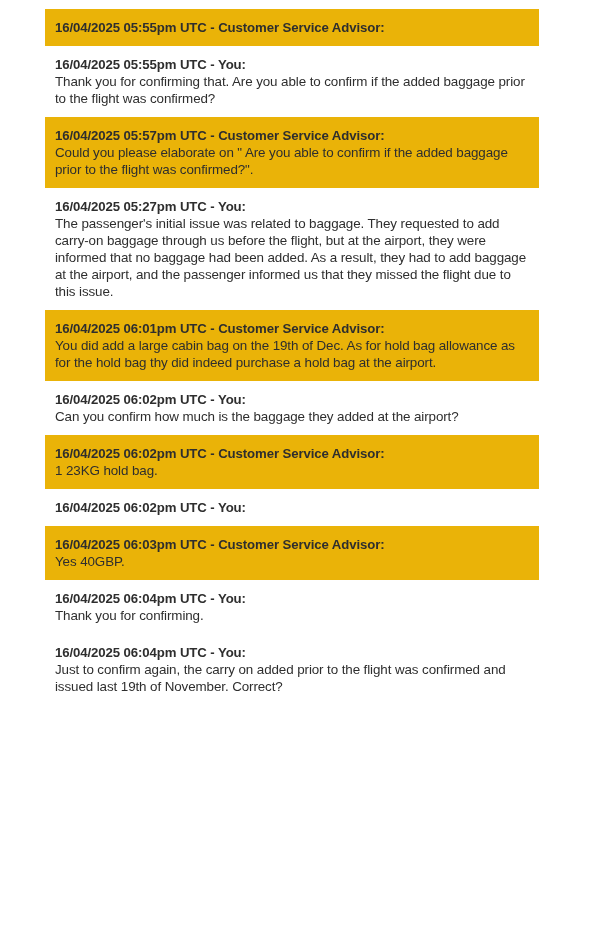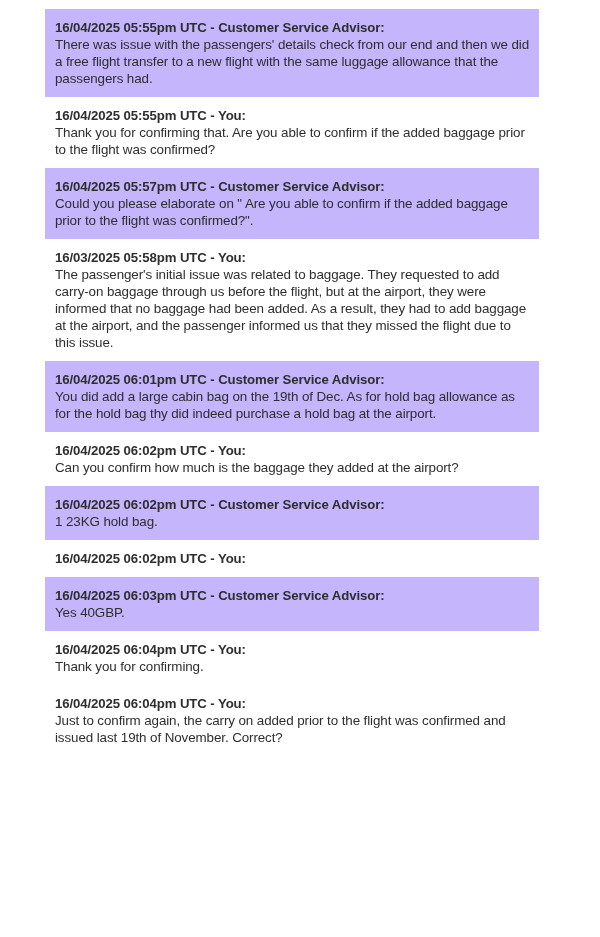--- a/index.html
+++ b/index.html
@@ -15,55 +15,54 @@
     position: absolute;
     top: 9px;
     left: 45px;
     width: 494px;
   }
   .message {
     padding: 10px 8px 10px 10px;
     background: transparent;
   }
   .message.advisor {
-    background: #c4b5fd;
+    background: #eab308;
   }
   .msg-header {
     font-weight: bold;
     font-size: 13.2px;
     line-height: 17px;
     letter-spacing: -0.1px;
   }
   .msg-body {
     font-size: 13.4px;
     line-height: 17px;
     letter-spacing: -0.1px;
   }
 </style>
 </head>
 <body>
 
 <div class="transcript" id="transcript">
   <div class="message advisor">
     <div class="msg-header">16/04/2025 05:55pm UTC - Customer Service Advisor:</div>
-    <div class="msg-body">There was issue with the passengers' details check from our end and then we did a free flight transfer to a new flight with the same luggage allowance that the passengers had.</div>
   </div>
 
   <div class="message user">
     <div class="msg-header">16/04/2025 05:55pm UTC - You:</div>
     <div class="msg-body">Thank you for confirming that. Are you able to confirm if the added baggage prior to the flight was confirmed?</div>
   </div>
 
   <div class="message advisor">
     <div class="msg-header">16/04/2025 05:57pm UTC - Customer Service Advisor:</div>
     <div class="msg-body">Could you please elaborate on " Are you able to confirm if the added baggage prior to the flight was confirmed?".</div>
   </div>
 
   <div class="message user">
-    <div class="msg-header">16/03/2025 05:58pm UTC - You:</div>
+    <div class="msg-header">16/04/2025 05:27pm UTC - You:</div>
     <div class="msg-body">The passenger's initial issue was related to baggage. They requested to add carry-on baggage through us before the flight, but at the airport, they were informed that no baggage had been added. As a result, they had to add baggage at the airport, and the passenger informed us that they missed the flight due to this issue.</div>
   </div>
 
 
   <div class="message advisor">
     <div class="msg-header">16/04/2025 06:01pm UTC - Customer Service Advisor:</div>
     <div class="msg-body">You did add a large cabin bag on the 19th of Dec. As for hold bag allowance as for the hold bag thy did indeed purchase a hold bag at the airport.</div>
   </div>
 
   <div class="message user">

